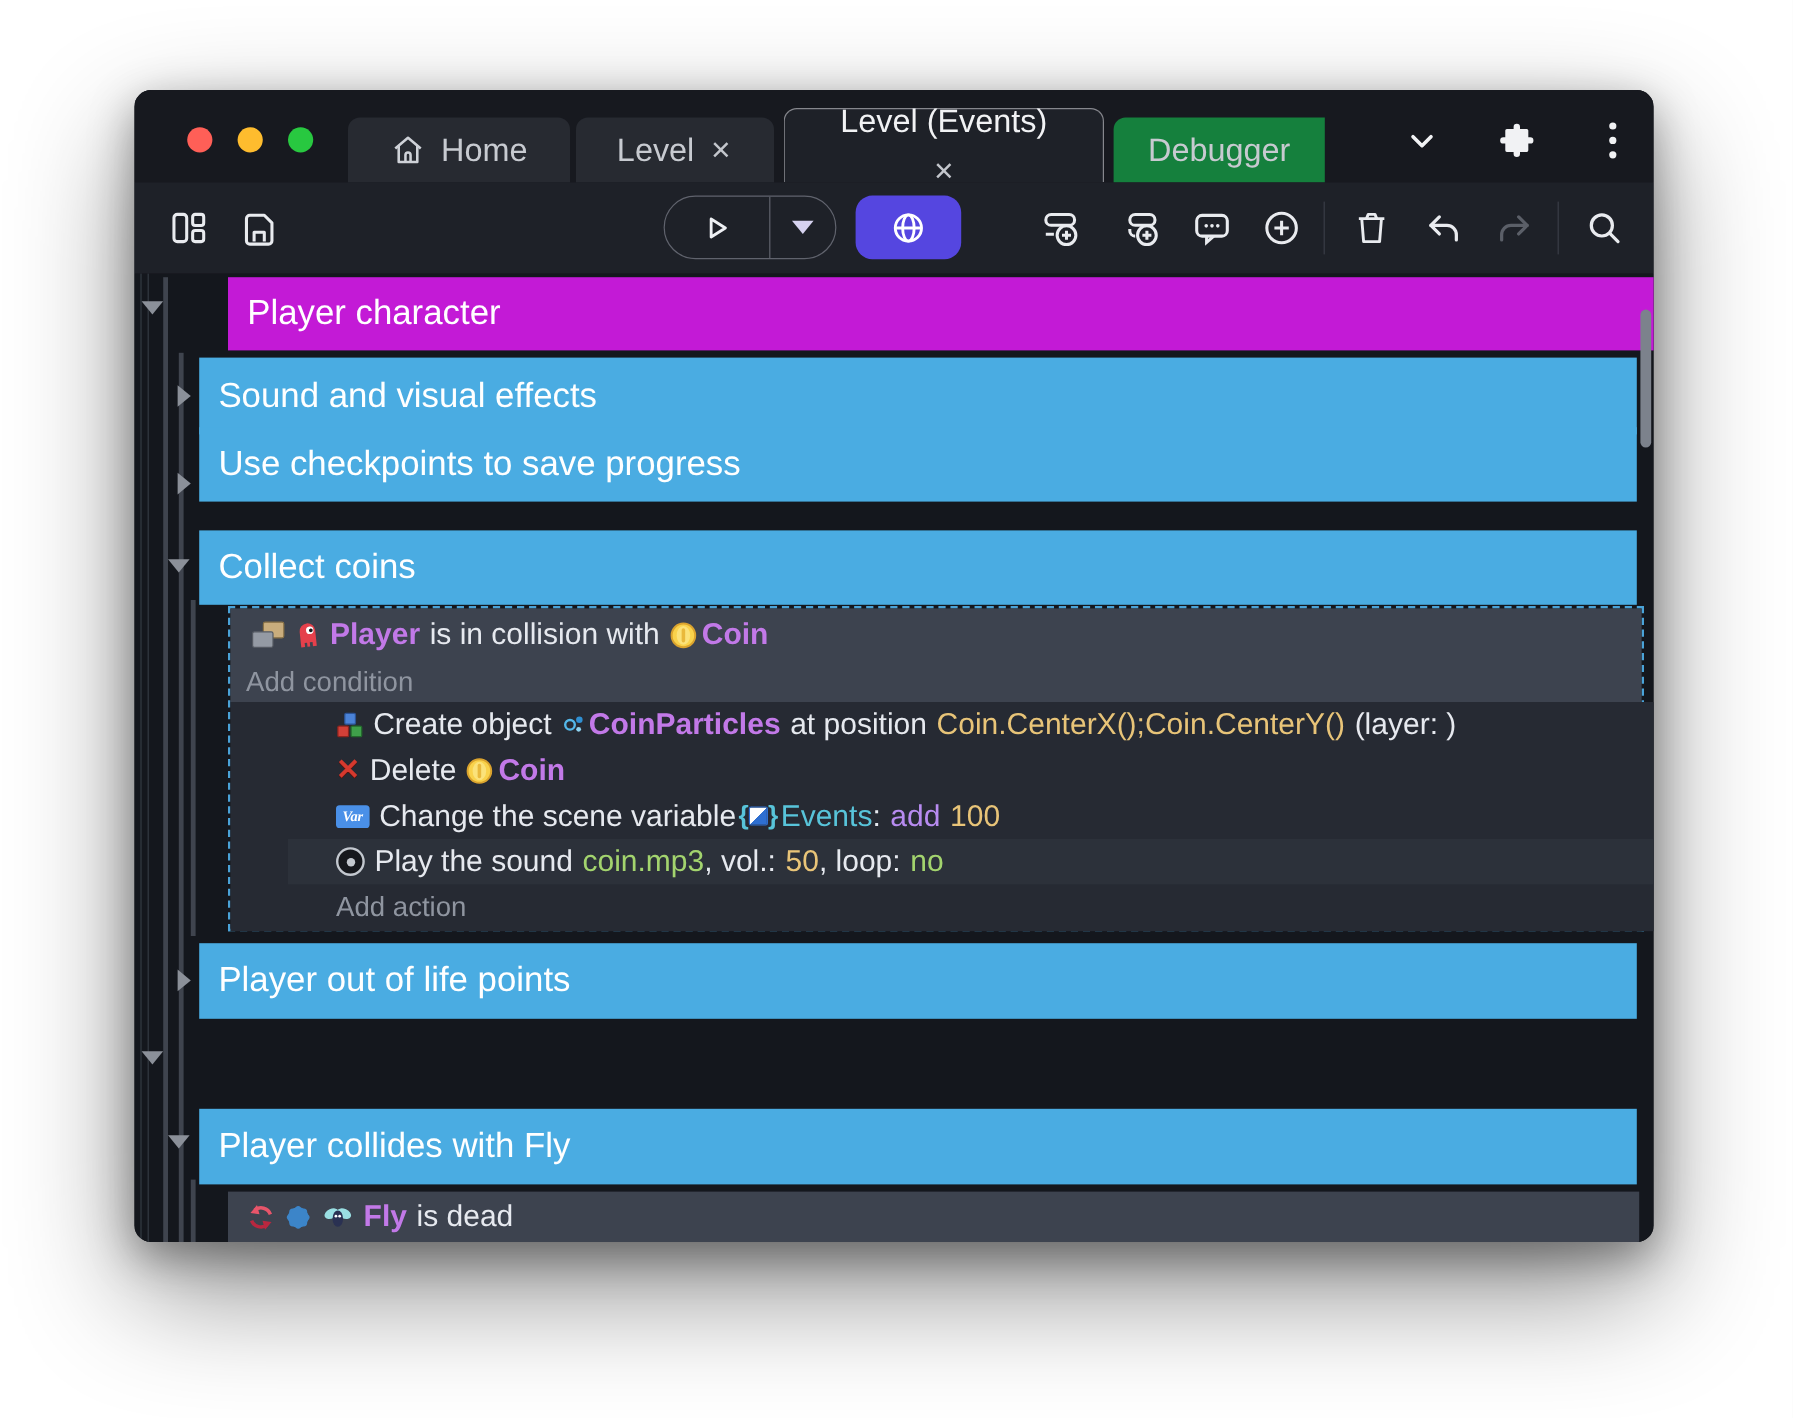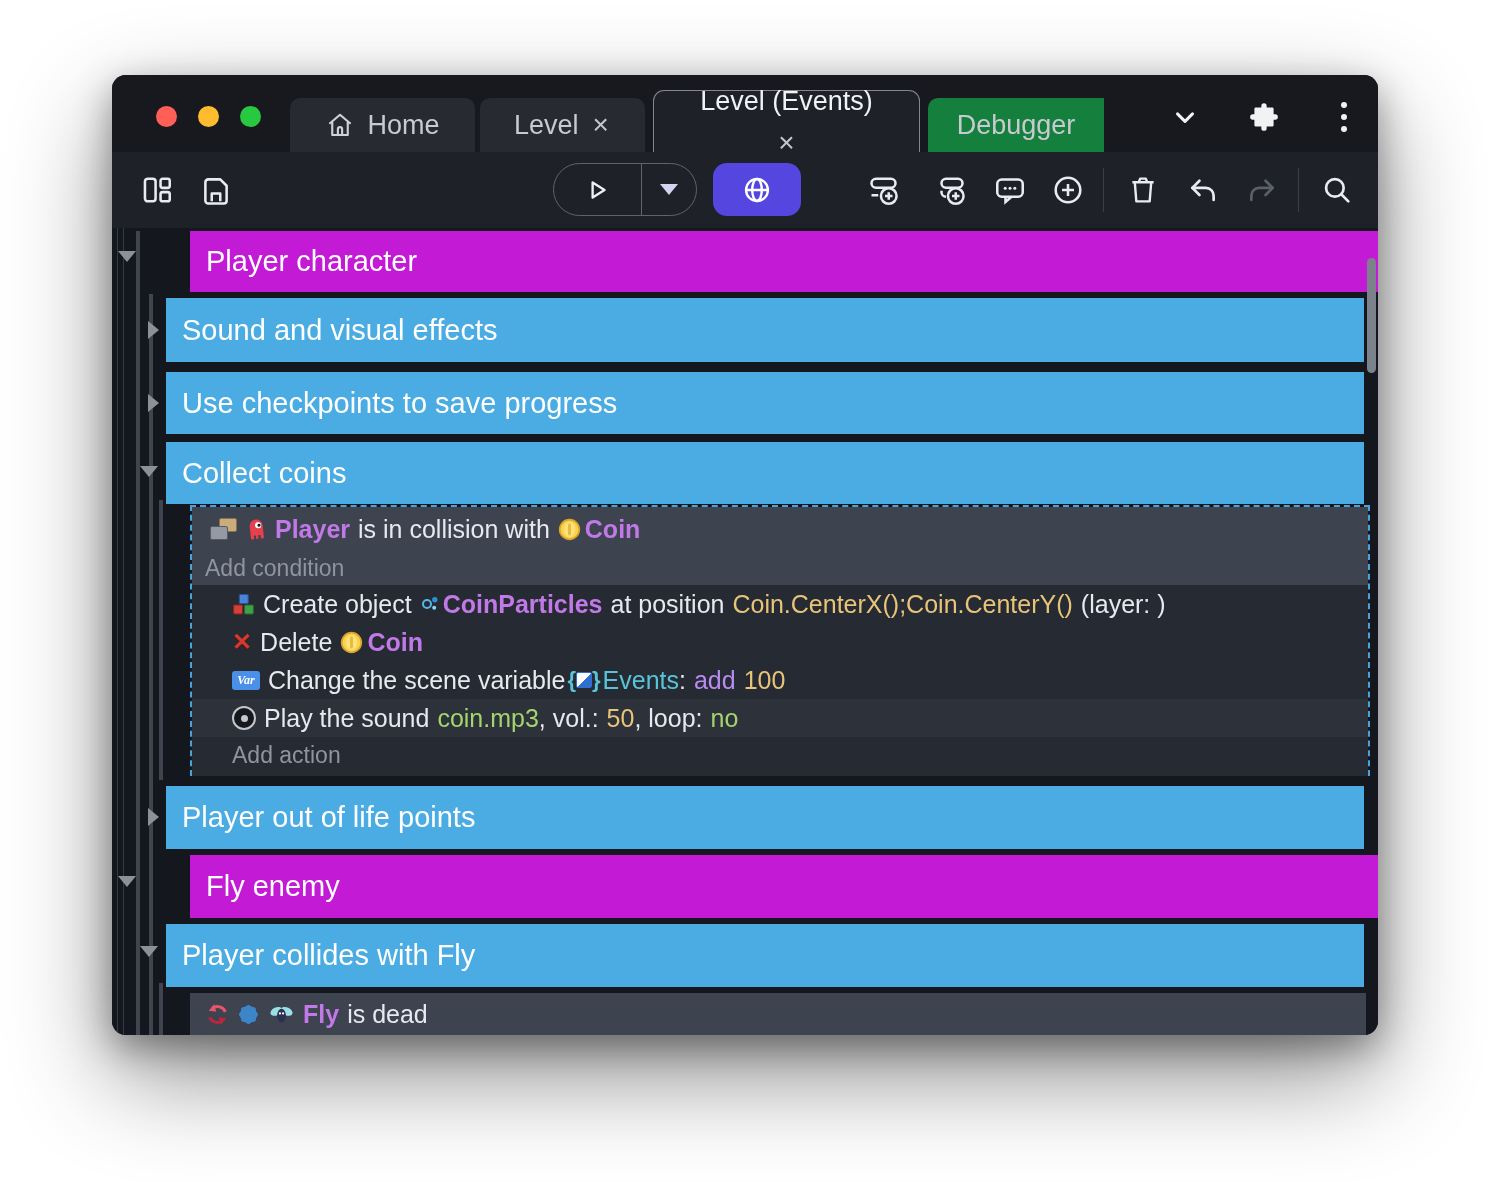--- a/index.html
+++ b/index.html
@@ -40,21 +40,21 @@
   .gbar{position:absolute;width:4px;background:#3f444e;}
   .grow{position:absolute;display:flex;align-items:center;color:#ffffff;font-size:29px;font-weight:500;
     padding-left:16px;box-sizing:border-box;}
   .grow.magenta{background:#c31ad6;margin-left:43px;}
   .grow.blue{background:#4aace2;}
   .tri{position:absolute;width:0;height:0;}
   .tri.down{border-left:9px solid transparent;border-right:9px solid transparent;border-top:11px solid #8b9099;}
   .tri.right{border-top:9px solid transparent;border-bottom:9px solid transparent;border-left:11px solid #8b9099;}
   .event{position:absolute;left:78px;top:277px;width:1180px;height:271px;border:2px dashed #4aa3d8;box-sizing:border-box;}
   .cond-area{position:absolute;left:0;top:0;width:100%;height:78px;background:#3d434f;}
-  .act-area{position:absolute;left:0;top:78px;width:100%;height:191px;background:#262a33;}
+  .act-area{position:absolute;left:0;top:78px;width:100%;height:191px;background:#262a33;padding-left:48px;}
   .irow{display:flex;align-items:center;font-size:25px;color:#e6e9ef;}
   .cond-row{height:44px;padding-left:18px;}
   .add-link{display:flex;align-items:center;color:#8f95a0;font-size:23px;}
   .cond-area .add-link{height:34px;padding-left:13px;}
   .act-row{height:38px;padding-left:40px;}
   .act-row.row-sound{background:#2c313a;}
   .act-area .add-link{height:36px;padding-left:40px;}
   .tk-obj{color:#c279e8;font-weight:700;}
   .tk-plain{color:#e6e9ef;}
   .tk-expr{color:#e8c478;}
@@ -253,21 +253,21 @@
     <div class="grow magenta" style="left:35px;top:3px;width:1217px;height:61px;">
       <span>Player character</span>
     </div>
 
     <span class="tri right" style="left:36px;top:93px;"></span>
     <div class="grow blue" style="left:54px;top:70px;width:1198px;height:64px;">
       <span>Sound and visual effects</span>
     </div>
 
     <span class="tri right" style="left:36px;top:166px;"></span>
-    <div class="grow blue" style="left:54px;top:144px;width:1198px;height:62px;align-items:center;">
+    <div class="grow blue" style="left:54px;top:128px;width:1198px;height:62px;align-items:center;">
       <span>Use checkpoints to save progress</span>
     </div>
 
     <span class="tri down" style="left:28px;top:238px;"></span>
     <div class="grow blue" style="left:54px;top:214px;width:1198px;height:62px;">
       <span>Collect coins</span>
     </div>
 
     <div class="event">
       <div class="cond-area">
@@ -360,23 +360,20 @@
         <div class="add-link">Add action</div>
       </div>
     </div>
 
     <span class="tri right" style="left:36px;top:580px;"></span>
     <div class="grow blue" style="left:54px;top:558px;width:1198px;height:63px;">
       <span>Player out of life points</span>
     </div>
 
     <span class="tri down" style="left:6px;top:648px;"></span>
-    <div class="grow magenta" style="left:35px;top:627px;width:1217px;height:63px;">
-      <span>Fly enemy</span>
-    </div>
 
     <span class="tri down" style="left:28px;top:718px;"></span>
     <div class="grow blue" style="left:54px;top:696px;width:1198px;height:63px;">
       <span>Player collides with Fly</span>
     </div>
 
     <div class="flyrow">
       <span class="ico">
         <svg width="23" height="23" viewBox="0 0 22 22">
           <path d="M18.5 8.5A8 8 0 0 0 6 5.2" stroke="#e8556a" stroke-width="2.8" fill="none"></path>

